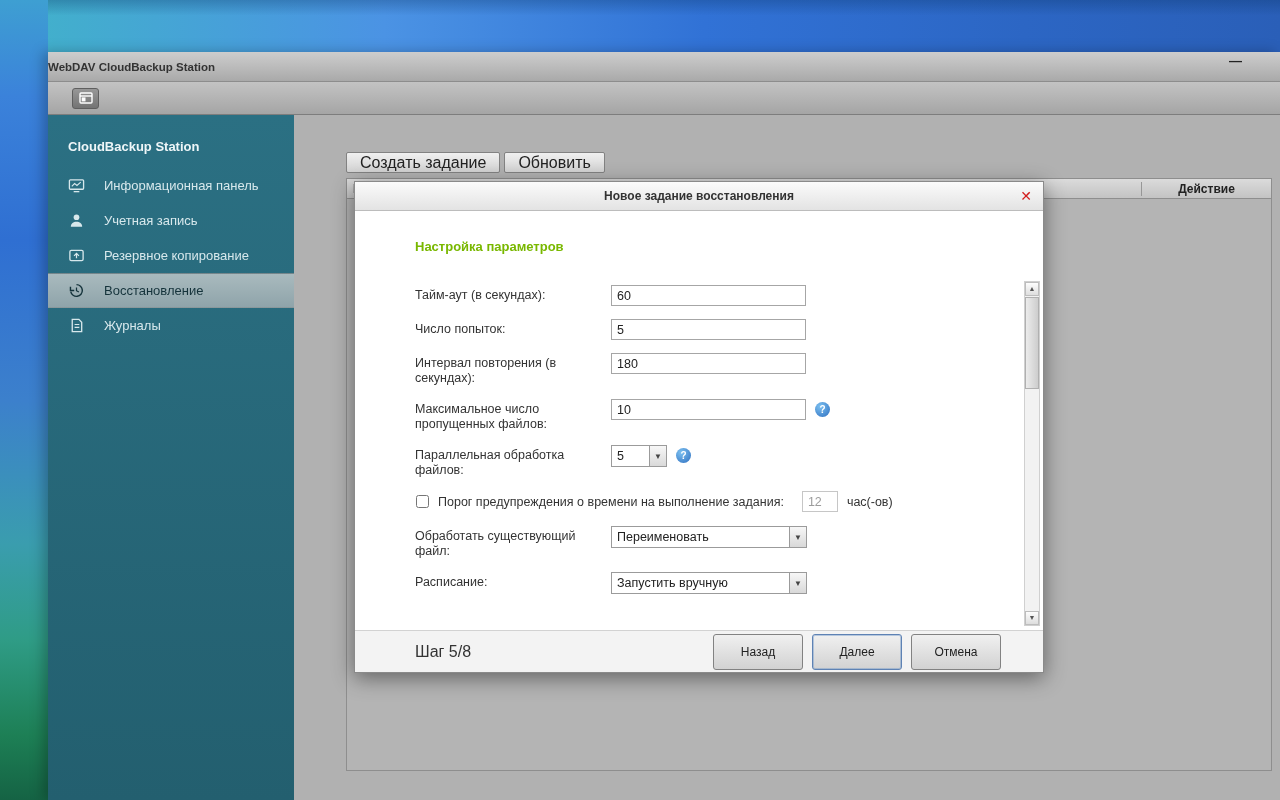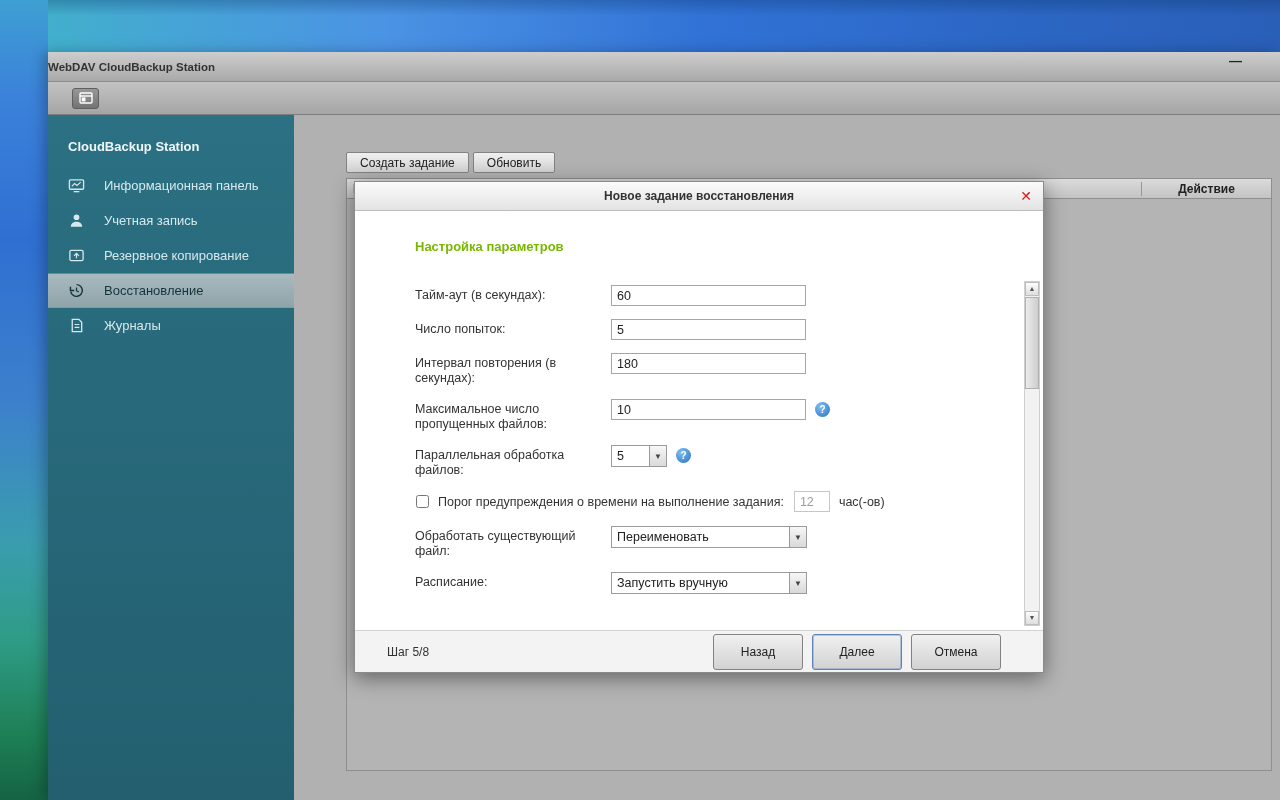--- a/index.html
+++ b/index.html
@@ -27,21 +27,21 @@
   .app-body { flex:1; display:flex; min-height:0; }
   .sidebar { width:246px; flex:none; background:linear-gradient(180deg,#2b7083,#235f6f); color:#d7e8ec; }
   .sb-header { padding:24px 0 14px 20px; font-size:13px; font-weight:bold; color:#eef6f8; }
   .sb-item { height:35px; display:flex; align-items:center; gap:19px; padding-left:20px; font-size:13px; cursor:pointer; }
   .sb-item.selected { background:linear-gradient(#a9babe,#8fa4aa); color:#15333b;
     border-top:1px solid rgba(0,0,0,.18); border-bottom:1px solid rgba(0,0,0,.18); }
   .sb-icon { width:17px; height:17px; display:inline-flex; flex:none; }
 
   .main { flex:1; background:#b1b1b1; padding:37px 8px 0 52px; min-width:0; }
   .actions { display:flex; gap:4px; margin-bottom:5px; }
-  .btn { height:21px; padding:0 13px; font-size:12px; color:#222; border:1px solid #828282; border-radius:2px;
+  .btn { height:21px; padding:0 13px; font-size:16px; color:#222; border:1px solid #828282; border-radius:2px;
     background:linear-gradient(#f0f0f0,#d2d2d2); cursor:pointer; font-family:inherit; }
   .thead { height:21px; display:flex; border:1px solid #8e8e8e; background:linear-gradient(#dbdbdb,#c3c3c3);
     font-size:12px; color:#222; align-items:center; font-weight:600; }
   .th-name { flex:1; padding-left:6px; overflow:hidden; white-space:nowrap; }
   .th-action { width:130px; border-left:1px solid #979797; text-align:center; }
   .tbody { height:572px; border:1px solid #8e8e8e; border-top:none; background:#b4b4b4; }
 
   .dialog { position:absolute; left:354px; top:181px; width:690px; height:492px; background:#fff;
     border:1px solid #8a8a8a; box-shadow:0 5px 20px rgba(0,0,0,.45); display:flex; flex-direction:column; }
   .dlg-titlebar { height:29px; flex:none; background:linear-gradient(#fbfbfb,#e3e3e3); border-bottom:1px solid #bcbcbc;
@@ -58,33 +58,33 @@
   .txt-small { width:36px; flex:none; }
   .sel { display:flex; width:196px; height:22px; border:1px solid #9b9b9b; background:#fff; cursor:pointer; align-items:stretch; }
   .sel-small { width:56px; }
   .sel-val { flex:1; font-size:12.5px; color:#222; padding:3px 0 0 5px; overflow:hidden; white-space:nowrap; }
   .sel-arrow { width:17px; flex:none; border-left:1px solid #9b9b9b; background:linear-gradient(#f7f7f7,#d9d9d9);
     font-size:8px; color:#444; display:flex; align-items:center; justify-content:center; }
   .help { width:15px; height:15px; border-radius:50%; background:radial-gradient(circle at 35% 30%, #7cc0f0, #2e6fc0);
     color:#fff; font-size:10px; font-weight:bold; text-align:center; line-height:15px; margin:3px 0 0 9px; cursor:pointer; flex:none; }
   .chk-row { display:flex; align-items:center; margin:7px 0 14px 0; font-size:12.5px; color:#333; }
   .chk { width:13px; height:13px; margin:0 9px 0 1px; flex:none; }
-  .chk-lbl { margin-right:10px; }
+  .chk-lbl { margin-right:18px; }
   .suffix { margin-left:9px; }
 
   .vscroll { position:absolute; top:70px; bottom:4px; right:3px; width:16px; border:1px solid #d0d0d0; background:#f2f2f2; }
   .vs-arrow { position:absolute; left:0; width:14px; height:14px; background:linear-gradient(#fdfdfd,#dedede);
     border:1px solid #bdbdbd; color:#555; font-size:7px; text-align:center; line-height:12px; cursor:pointer; }
   .vs-arrow.up { top:0; }
   .vs-arrow.down { bottom:0; }
   .vs-thumb { position:absolute; left:0; top:15px; width:14px; height:92px;
     background:linear-gradient(90deg,#ececec,#cdcdcd); border:1px solid #b0b0b0; cursor:grab; }
 
   .dlg-footer { height:42px; flex:none; background:#f3f3f3; border-top:1px solid #d2d2d2; display:flex; align-items:center; }
-  .step { margin-left:32px; font-size:12px; color:#333; }
+  .step { margin-left:60px; font-size:16px; color:#333; }
   .footer-btns { margin-left:auto; margin-right:42px; display:flex; gap:9px; }
   .fbtn { min-width:90px; height:36px; font-size:12px; border-radius:3px; }
   .btn-default { border-color:#5e82b4; box-shadow:inset 0 0 0 1px rgba(110,150,200,.45); }
 </style>
 </head>
 <body>
 
 <div class="desktop">
   <div class="wall-top"></div>
   <div class="wall-left"></div>

